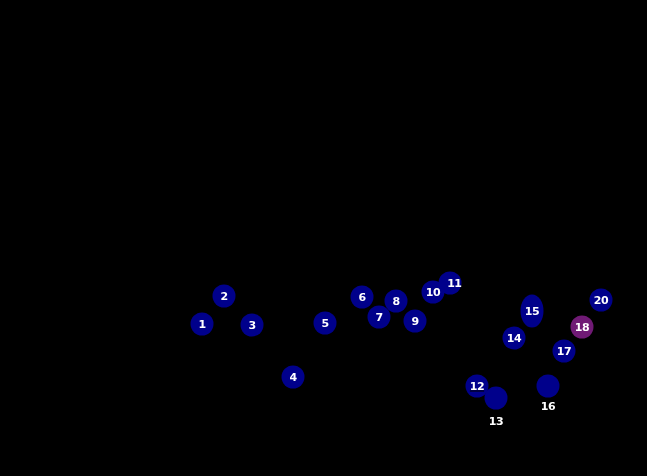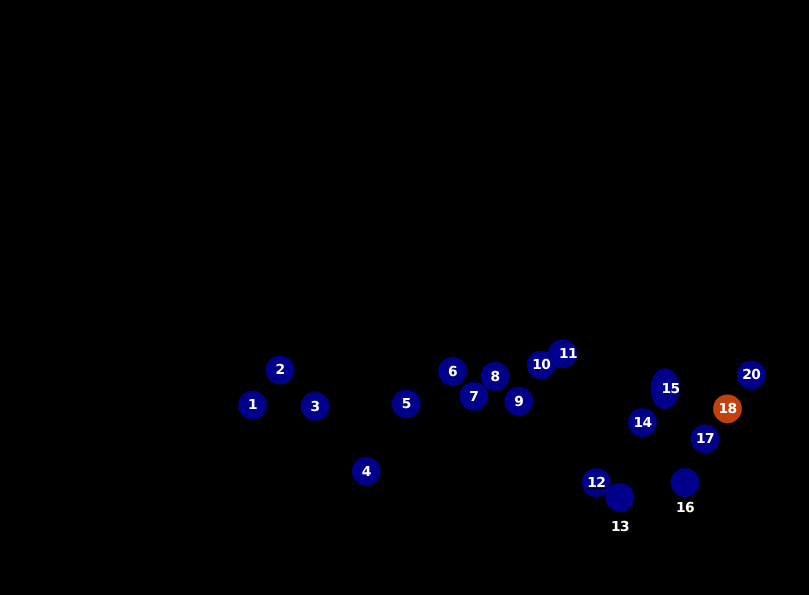--- a/index.html
+++ b/index.html
@@ -75,28 +75,28 @@
     </div>
     <div class="marker" style="left: 477px; top: 386px; width: 23px; height: 23px; background: rgb(0, 0, 139); text-decoration: underline;">
       <span style="color: rgb(255, 255, 255);">12</span>
     </div>
     <div class="marker" style="left: 496px; top: 398px; width: 23px; height: 23px; background: rgb(0, 0, 139);">
       <span style="color: rgb(255, 255, 255); margin-top: 46px;">13</span>
     </div>
     <div class="marker" style="left: 514px; top: 338px; width: 23px; height: 23px; background: rgb(0, 0, 139); justify-content: center;">
       <span style="color: rgb(255, 255, 255);">14</span>
     </div>
-    <div class="marker" style="left: 532px; top: 311px; width: 23px; height: 33px; background: rgb(0, 0, 139); justify-content: flex-end;">
+    <div class="marker" style="left: 532px; top: 311px; width: 23px; height: 33px; background: rgb(0, 0, 139);">
       <span style="color: rgb(255, 255, 255);">15</span>
     </div>
     <div class="marker" style="left: 548px; top: 386px; width: 23px; height: 23px; background: rgb(0, 0, 139);">
       <span style="color: rgb(255, 255, 255); margin-top: 40px;">16</span>
     </div>
     <div class="marker" style="left: 564px; top: 351px; width: 23px; height: 23px; background: rgb(0, 0, 139); text-align: right;">
       <span style="color: rgb(255, 255, 255);">17</span>
     </div>
-    <div class="marker" style="left: 582px; top: 327px; width: 23px; height: 23px; background: #c2410c;">
+    <div class="marker" style="left: 582px; top: 327px; width: 23px; height: 23px; background: #701a75;">
       <span style="color: rgb(255, 255, 255);">18</span>
     </div>
     <div class="marker" style="left: 601px; top: 300px; width: 23px; height: 23px; background: rgb(0, 0, 139);">
       <span style="color: rgb(255, 255, 255);">20</span>
     </div>
   </div>
 
 </body></html>

